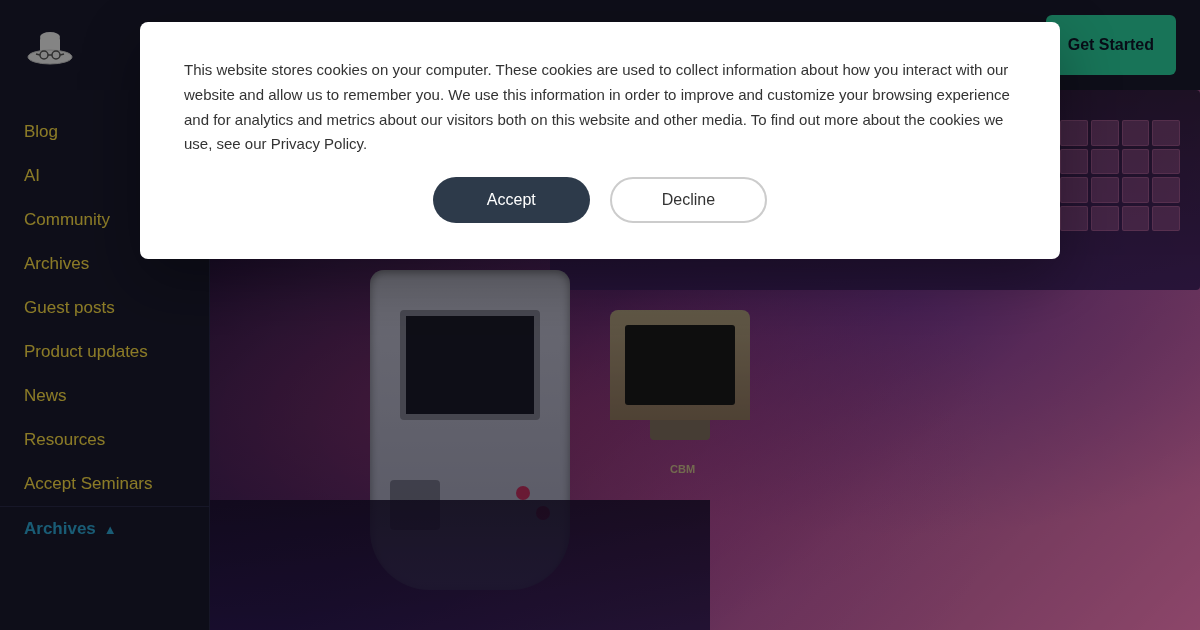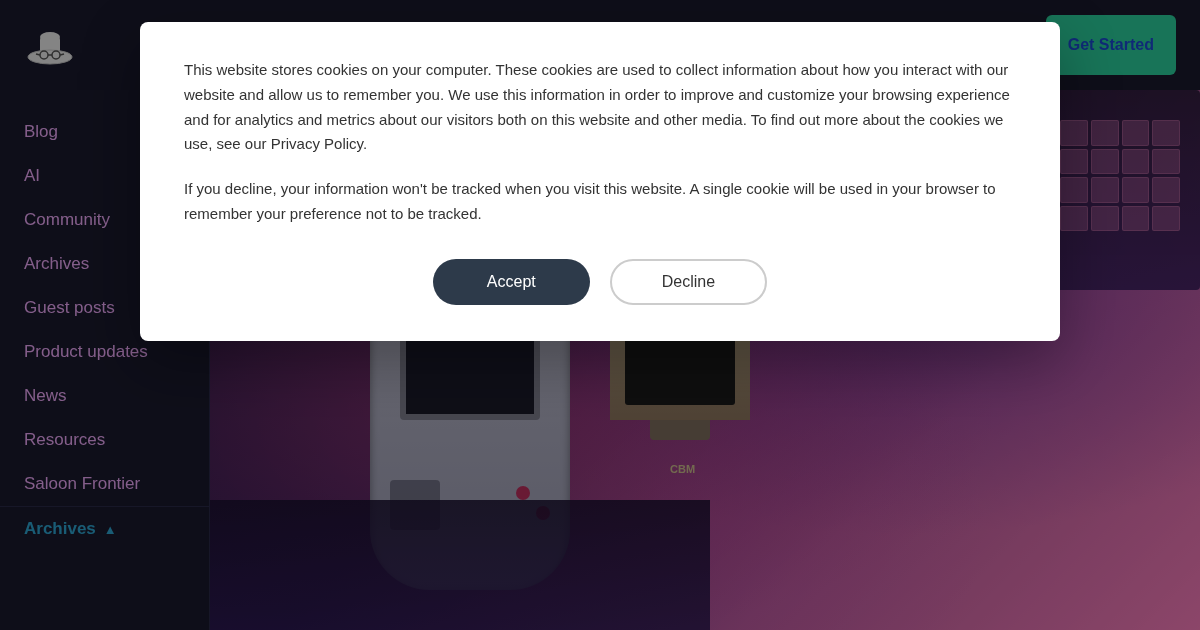--- a/index.html
+++ b/index.html
@@ -29,21 +29,21 @@
       align-items: center;
       gap: 10px;
     }
     .logo-icon {
       width: 52px;
       height: 52px;
     }
     .get-started-btn {
       margin-left: auto;
       background: #2dd4a0;
-      color: #1d4ed8;
+      color: #0f172a;
       border: none;
       border-radius: 6px;
       padding: 21px 22px;
       font-size: 16px;
       font-weight: 600;
       cursor: pointer;
       white-space: nowrap;
     }
 
     
@@ -58,21 +58,21 @@
       width: 210px;
       background: #1a1a2e;
       flex-shrink: 0;
       padding: 20px 0;
       border-right: 1px solid #2a2a4a;
       overflow: hidden;
     }
     .sidebar-item {
       display: block;
       padding: 12px 24px;
-      color: #f0abfc;
+      color: #fde047;
       font-size: 17px;
       text-decoration: none;
       cursor: pointer;
     }
     .archives-row {
       display: flex;
       align-items: center;
       padding: 12px 24px;
       color: #2fa8d5;
       font-size: 17px;
@@ -292,21 +292,21 @@
 
   <nav class="sidebar">
     <a class="sidebar-item">Blog</a>
     <a class="sidebar-item">AI</a>
     <a class="sidebar-item">Community</a>
     <a class="sidebar-item">Archives</a>
     <a class="sidebar-item">Guest posts</a>
     <a class="sidebar-item">Product updates</a>
     <a class="sidebar-item">News</a>
     <a class="sidebar-item">Resources</a>
-    <a class="sidebar-item">Saloon Frontier</a>
+    <a class="sidebar-item">Accept Seminars</a>
     <div class="archives-row">
       <span>Archives</span>
       <span class="chevron">▲</span>
     </div>
   </nav>
 
   <div class="main-content">
     <div class="hero-image">
       <div class="hero-overlay"></div>
 
@@ -416,19 +416,18 @@
       <div class="keyboard-bottom"></div>
 
       <div style="position:absolute; top:30px; left:30px; width:90px; height:90px; background:rgba(30,20,50,0.8); border-radius:50%; border: 3px solid rgba(100,80,140,0.5);"></div>
     </div>
   </div>
 </div>
 
 <div class="modal-backdrop">
   <div class="cookie-modal" role="dialog" aria-modal="true">
     <p class="cookie-text-main">This website stores cookies on your computer. These cookies are used to collect information about how you interact with our website and allow us to remember you. We use this information in order to improve and customize your browsing experience and for analytics and metrics about our visitors both on this website and other media. To find out more about the cookies we use, see our Privacy Policy.</p>
-    <p class="cookie-text-secondary">If you decline, your information won't be tracked when you visit this website. A single cookie will be used in your browser to remember your preference not to be tracked.</p>
     <div class="cookie-actions">
       <button class="btn-accept">Accept</button>
       <button class="btn-decline">Decline</button>
     </div>
   </div>
 </div>
 
 </body></html>

